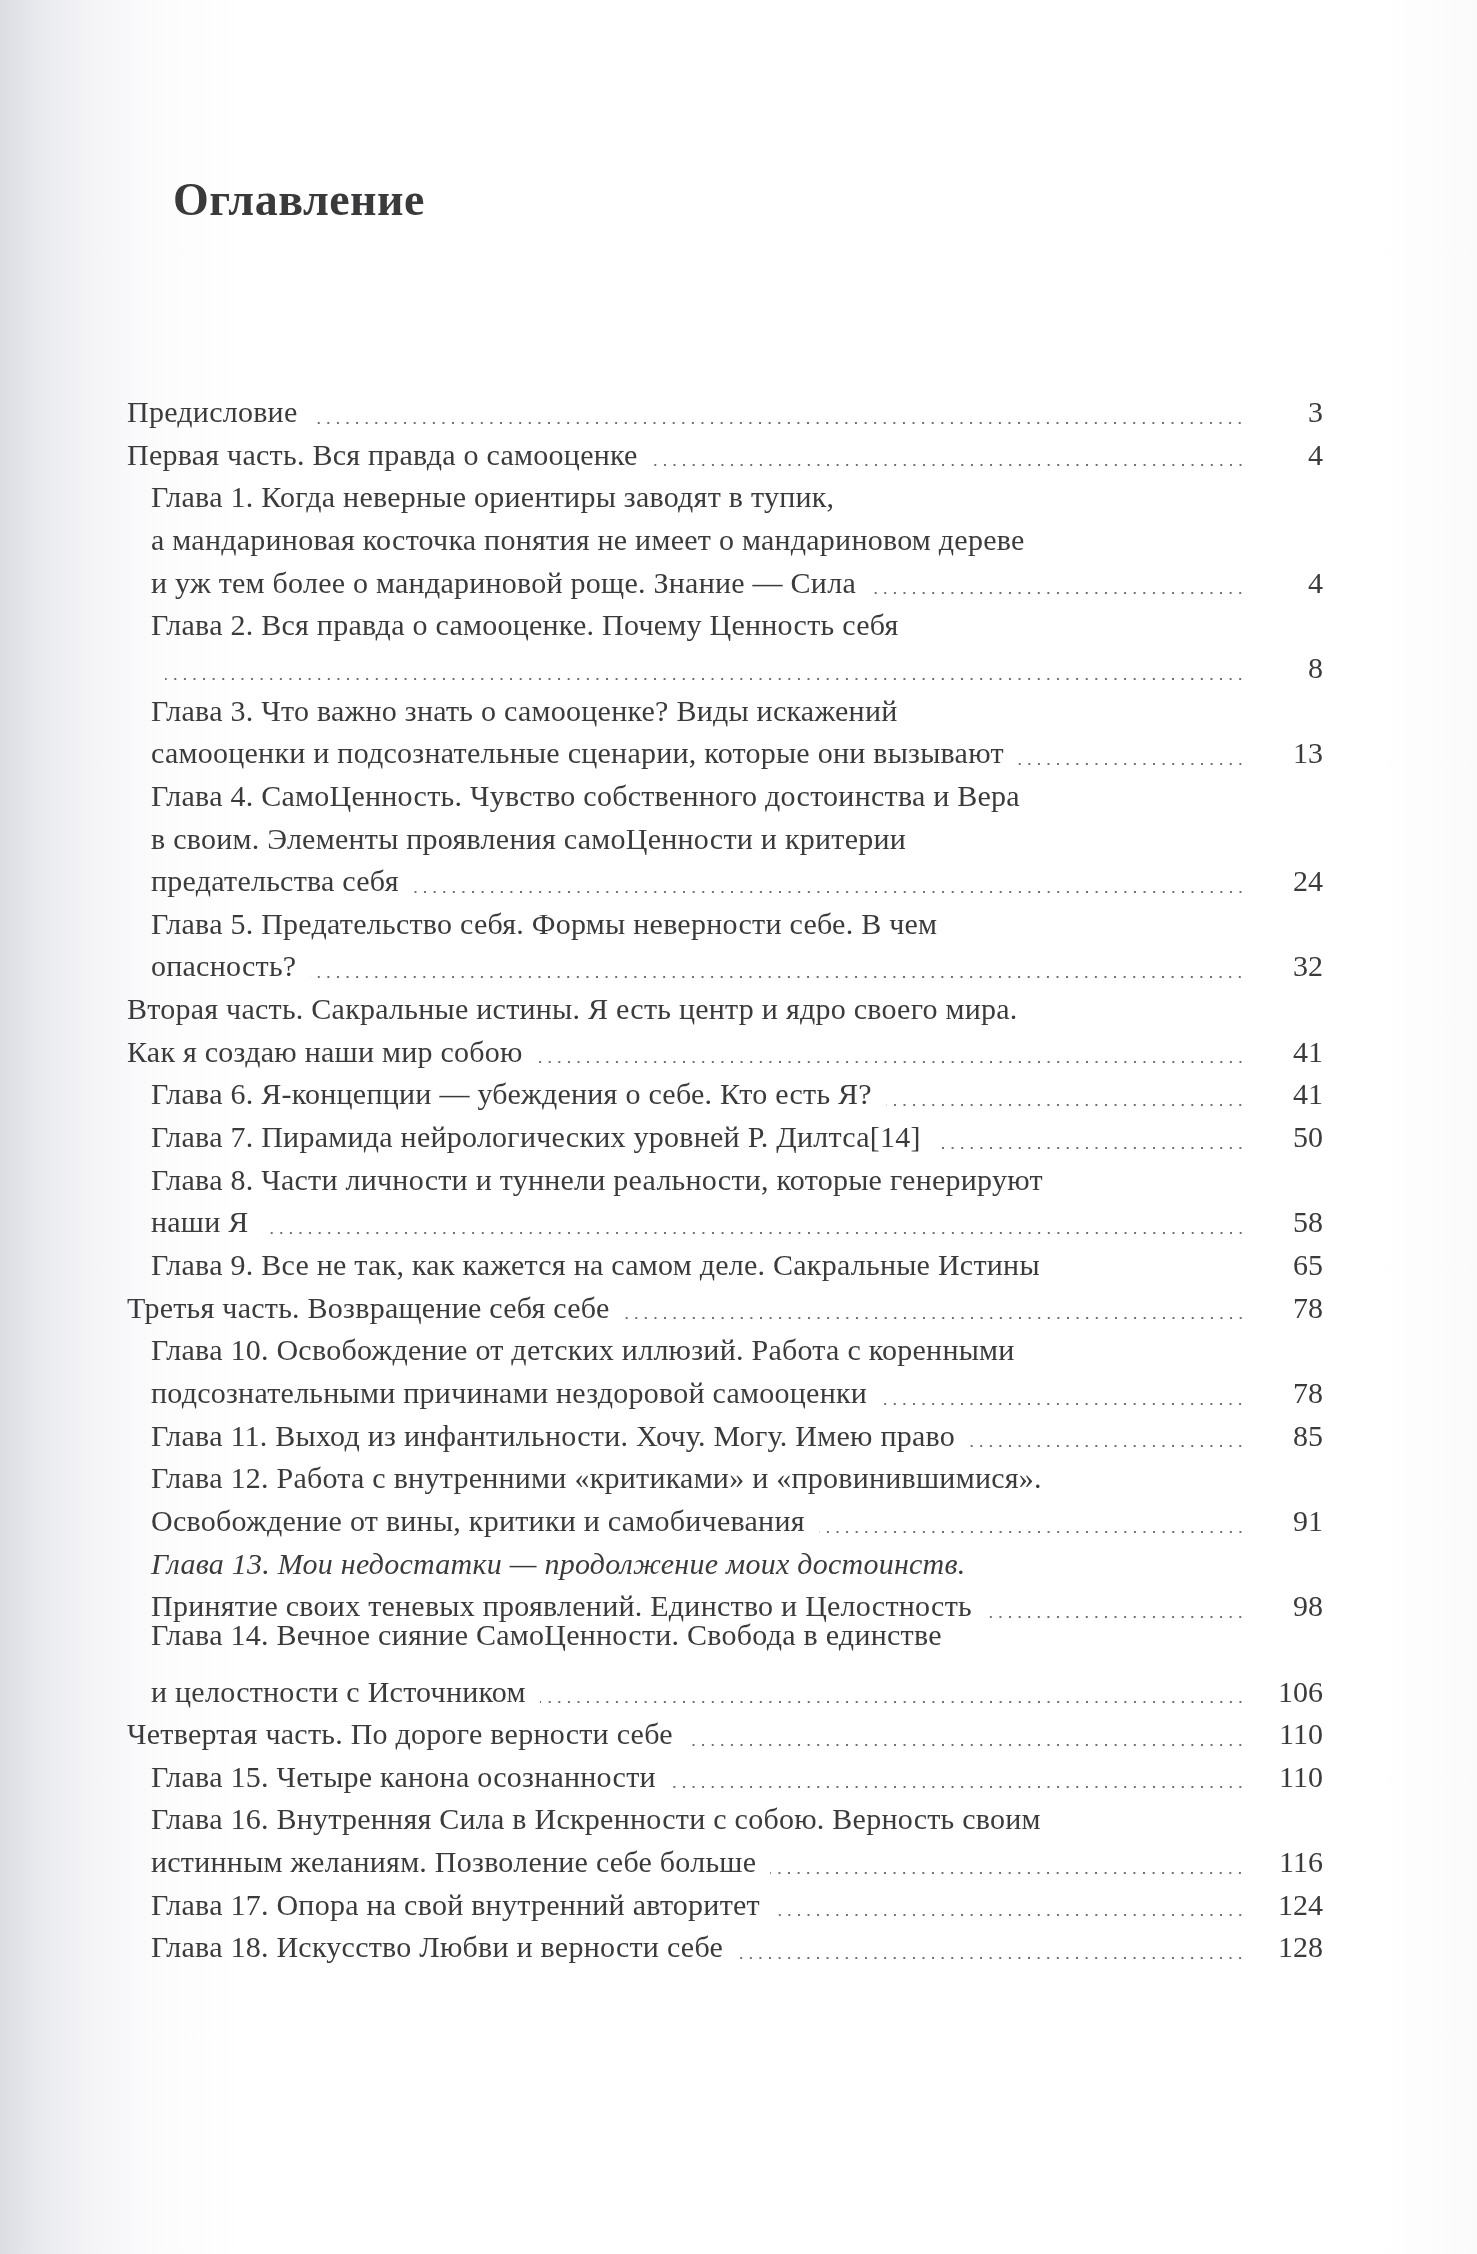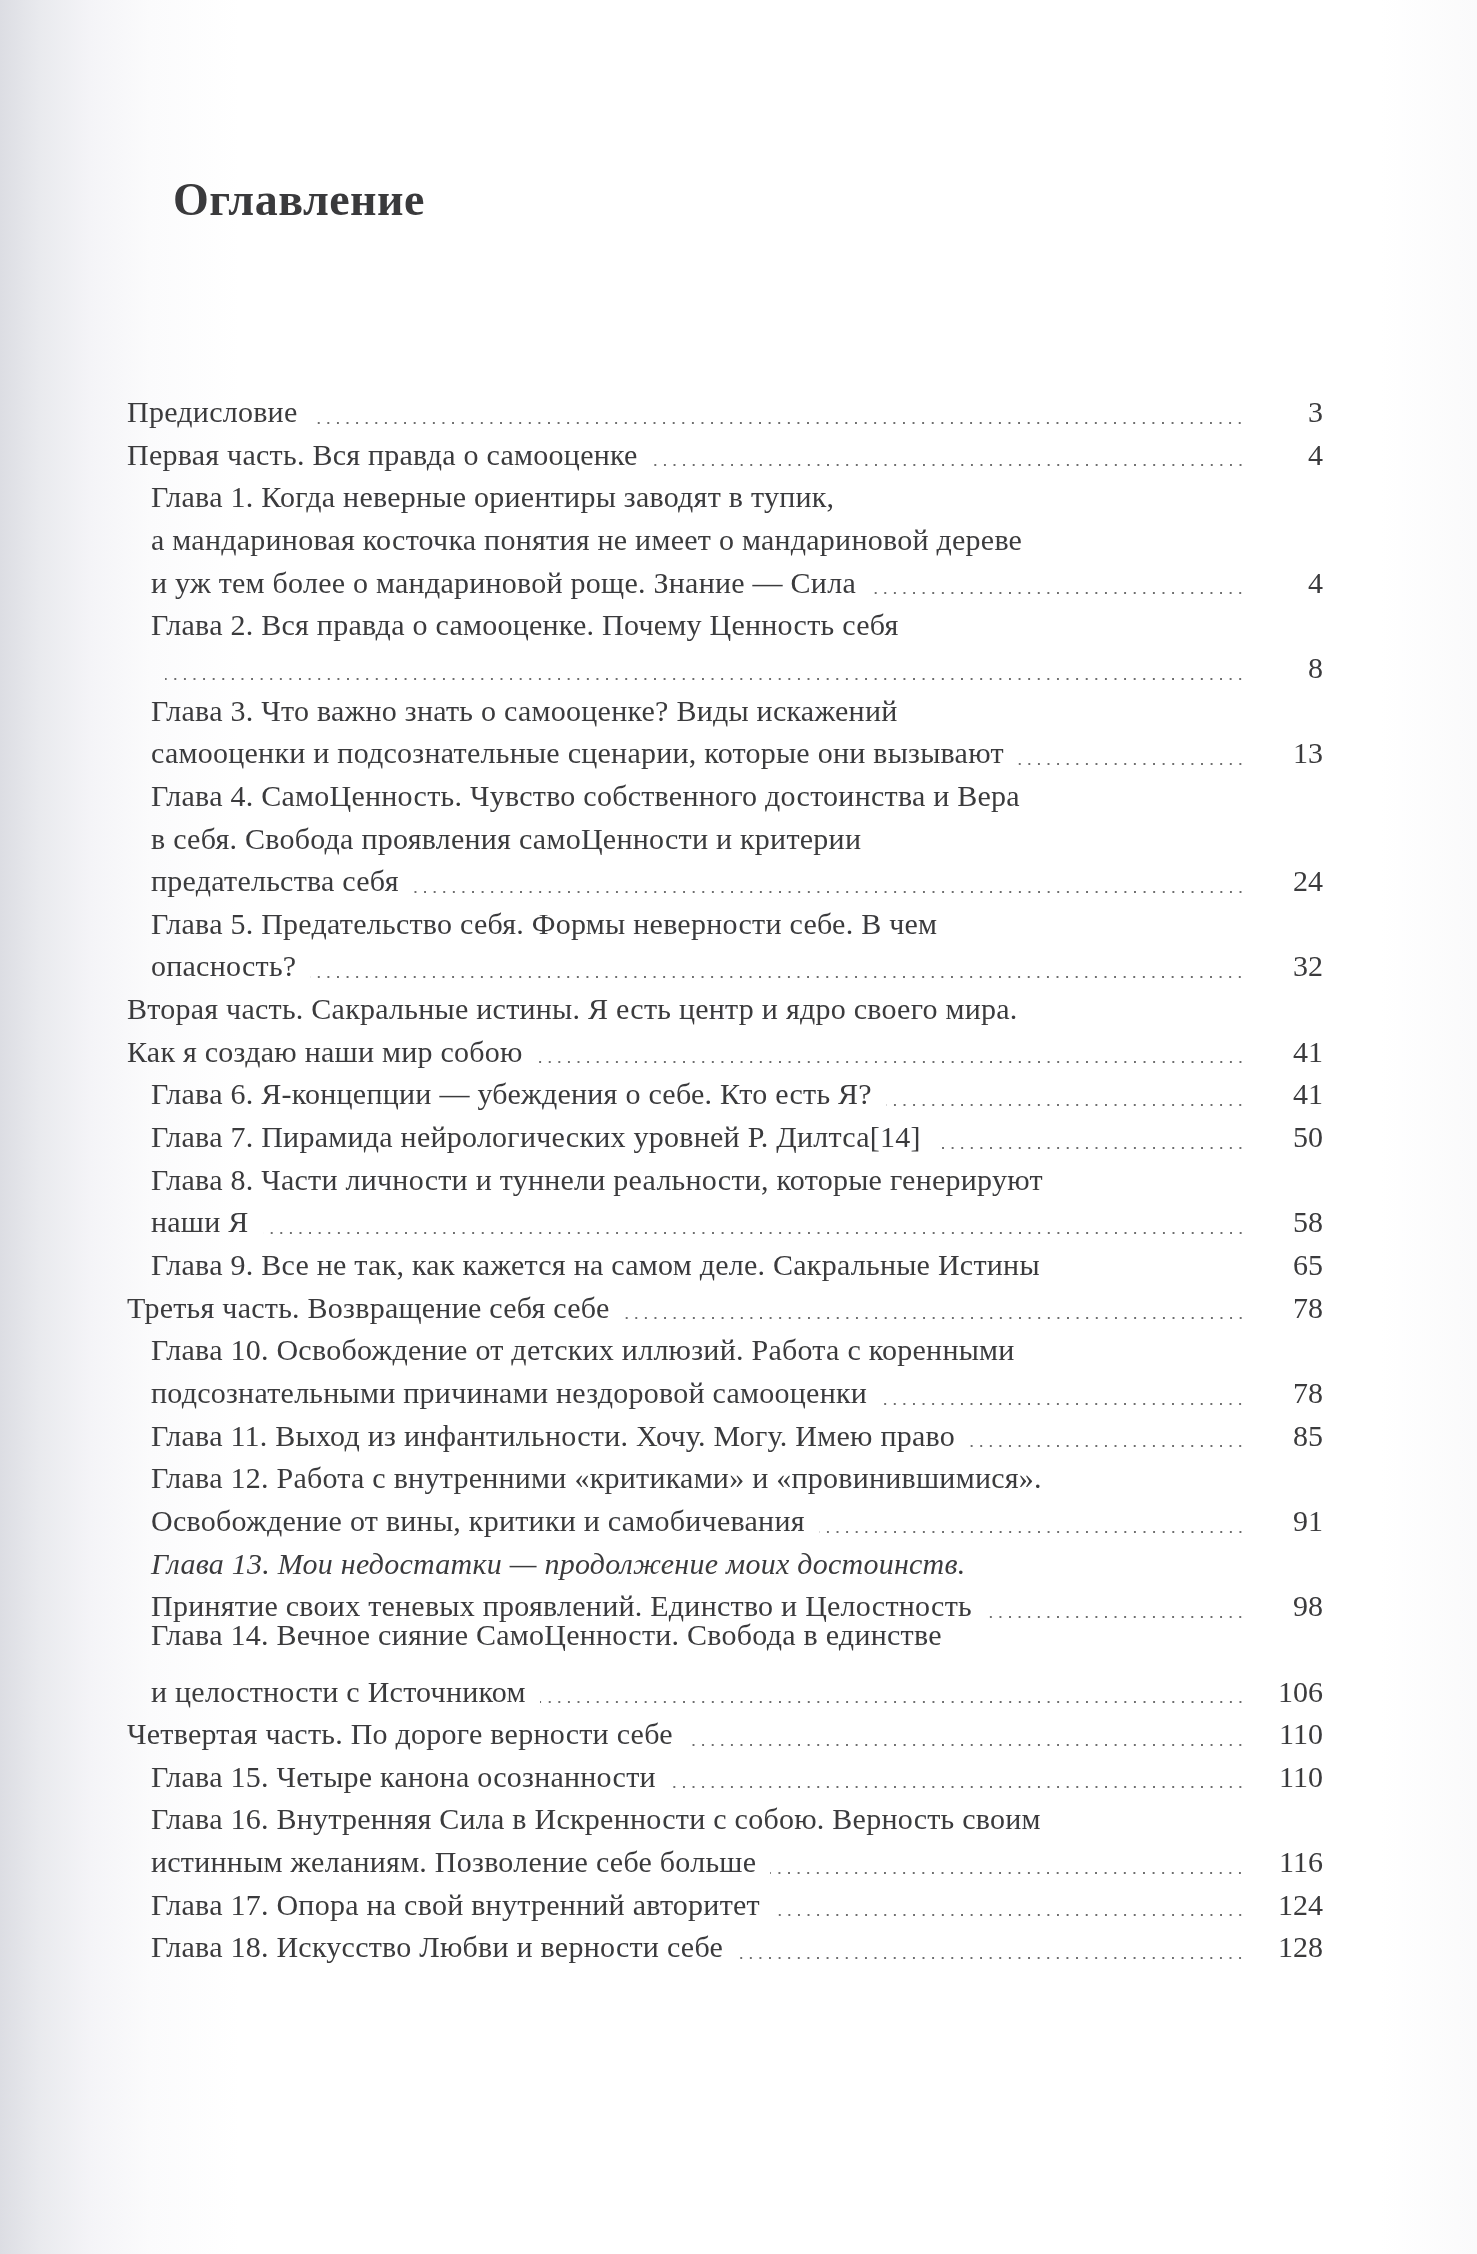--- a/index.html
+++ b/index.html
@@ -47,21 +47,21 @@
     </div>
     <div class="row lvl-part" style="top: 42.65px; width: 1196px;">
       <span class="txt">Первая часть.  Вся правда о самооценке</span>
       <span class="leader" style="margin-right: 78px;"></span>
       <span class="page">4</span>
     </div>
     <div class="row lvl-chap" style="top: 85.3px; width: 1172px;">
       <span class="txt">Глава 1. Когда неверные ориентиры заводят в тупик,</span>
     </div>
     <div class="row lvl-chap" style="top: 127.95px; width: 1172px;">
-      <span class="txt">а мандариновая косточка понятия не имеет о мандариновой дереве</span>
+      <span class="txt">а мандариновая косточка понятия не имеет о мандариновом дереве</span>
     </div>
     <div class="row lvl-chap" style="top: 170.6px; width: 1172px;">
       <span class="txt">и уж тем более о мандариновой роще. Знание — Сила</span>
       <span class="leader" style="margin-right: 78px;"></span>
       <span class="page">4</span>
     </div>
     <div class="row lvl-chap" style="top: 213.25px; width: 1172px;">
       <span class="txt">Глава 2. Вся правда о самооценке. Почему Ценность себя</span>
     </div>
     <div class="row lvl-chap" style="top: 255.9px; width: 1172px;">
@@ -73,21 +73,21 @@
     </div>
     <div class="row lvl-chap" style="top: 341.2px; width: 1172px;">
       <span class="txt">самооценки и подсознательные сценарии, которые они вызывают</span>
       <span class="leader" style="margin-right: 78px;"></span>
       <span class="page">13</span>
     </div>
     <div class="row lvl-chap" style="top: 383.85px; width: 1172px;">
       <span class="txt">Глава 4. СамоЦенность. Чувство собственного достоинства и Вера</span>
     </div>
     <div class="row lvl-chap" style="top: 426.5px; width: 1172px;">
-      <span class="txt">в себя. Свобода проявления самоЦенности и критерии</span>
+      <span class="txt">в своим. Элементы проявления самоЦенности и критерии</span>
     </div>
     <div class="row lvl-chap" style="top: 469.15px; width: 1172px;">
       <span class="txt">предательства себя</span>
       <span class="leader" style="margin-right: 78px;"></span>
       <span class="page">24</span>
     </div>
     <div class="row lvl-chap" style="top: 511.8px; width: 1172px;">
       <span class="txt">Глава 5. Предательство себя. Формы неверности себе. В чем</span>
     </div>
     <div class="row lvl-chap" style="top: 554.45px; width: 1172px;">

